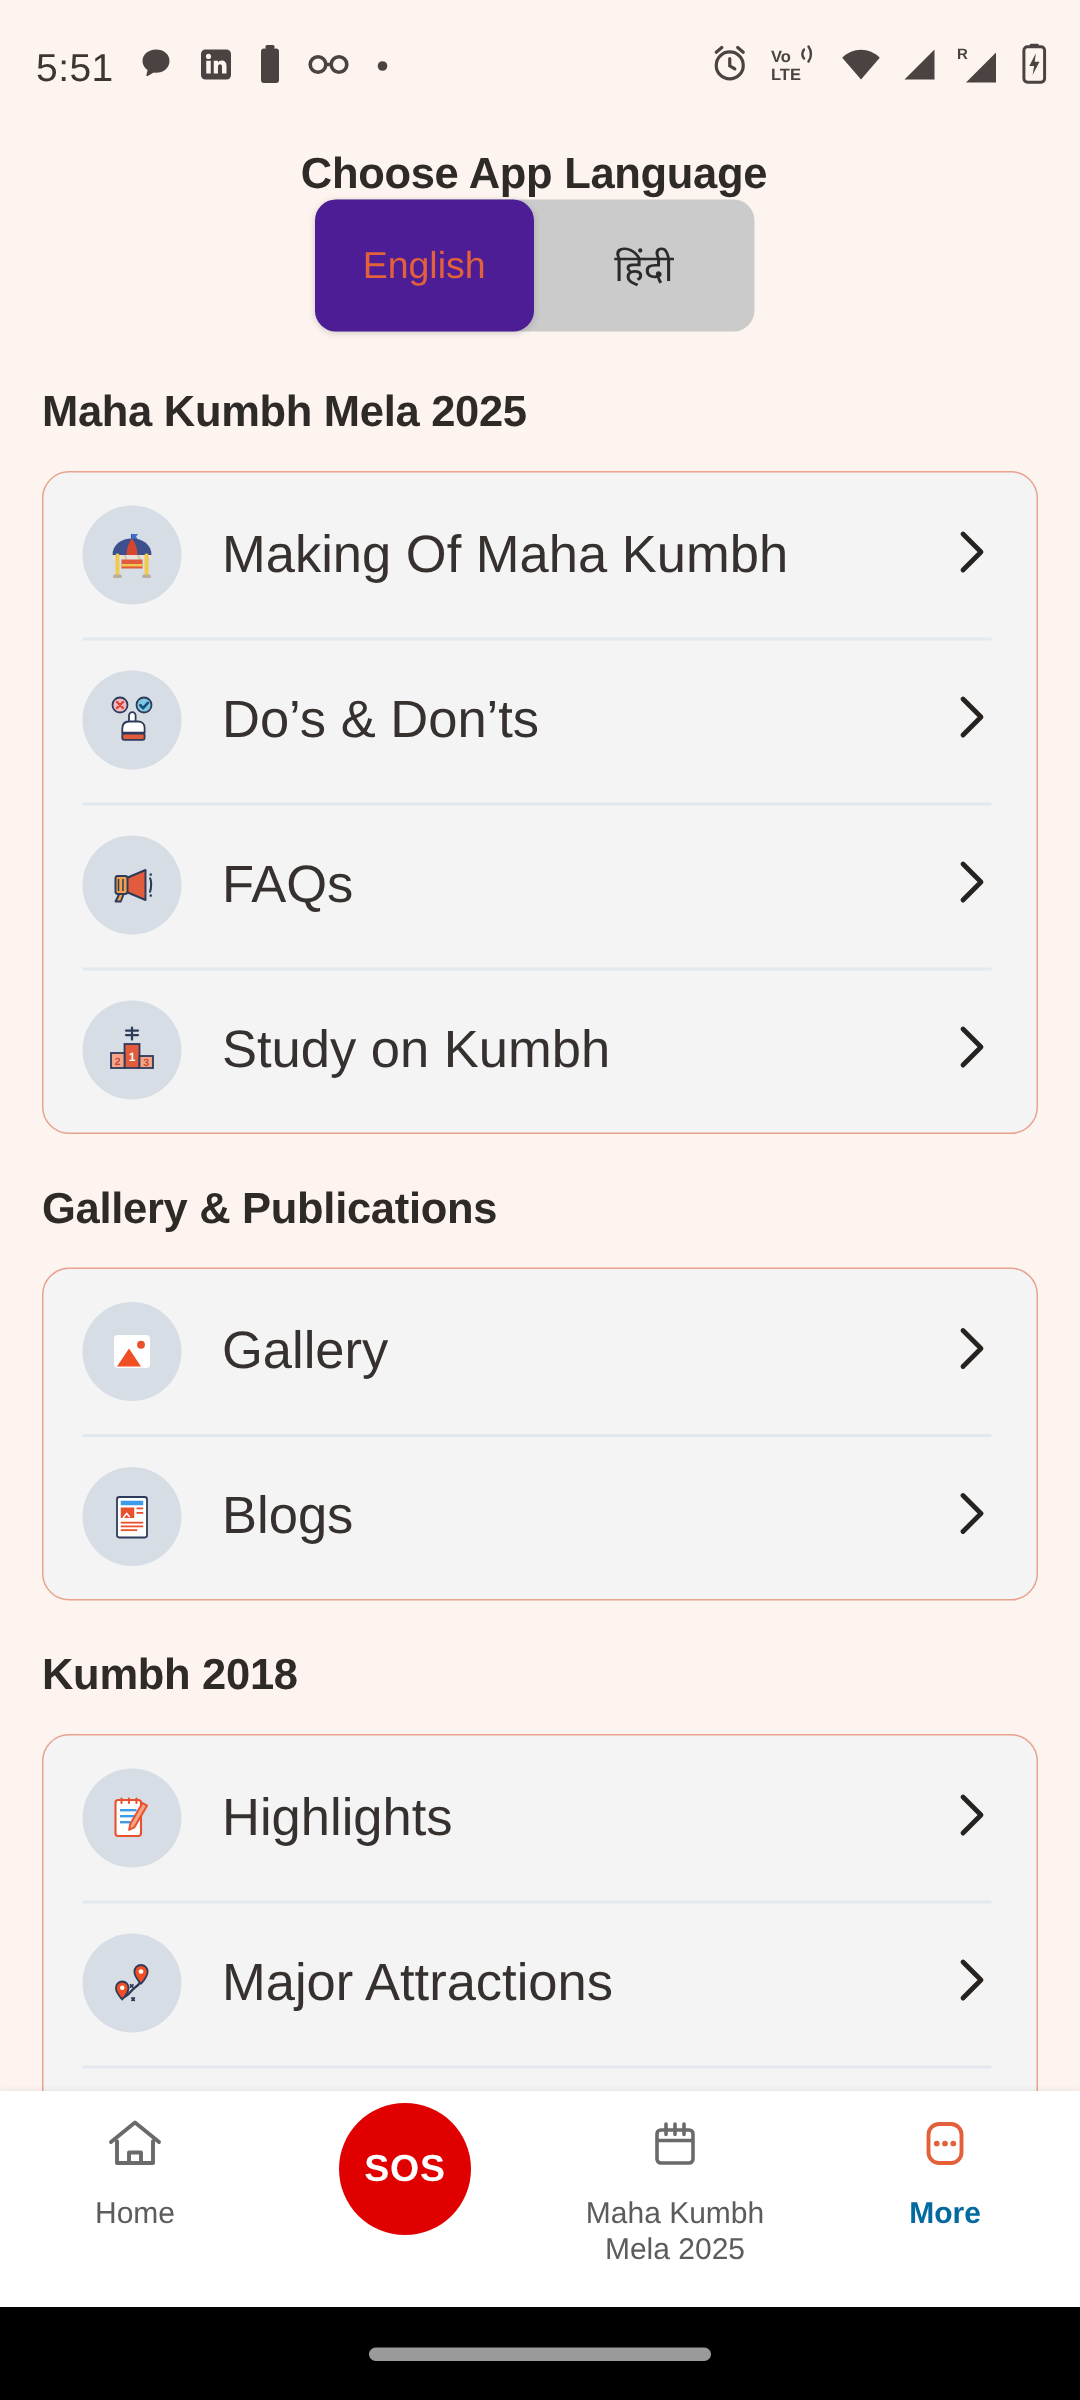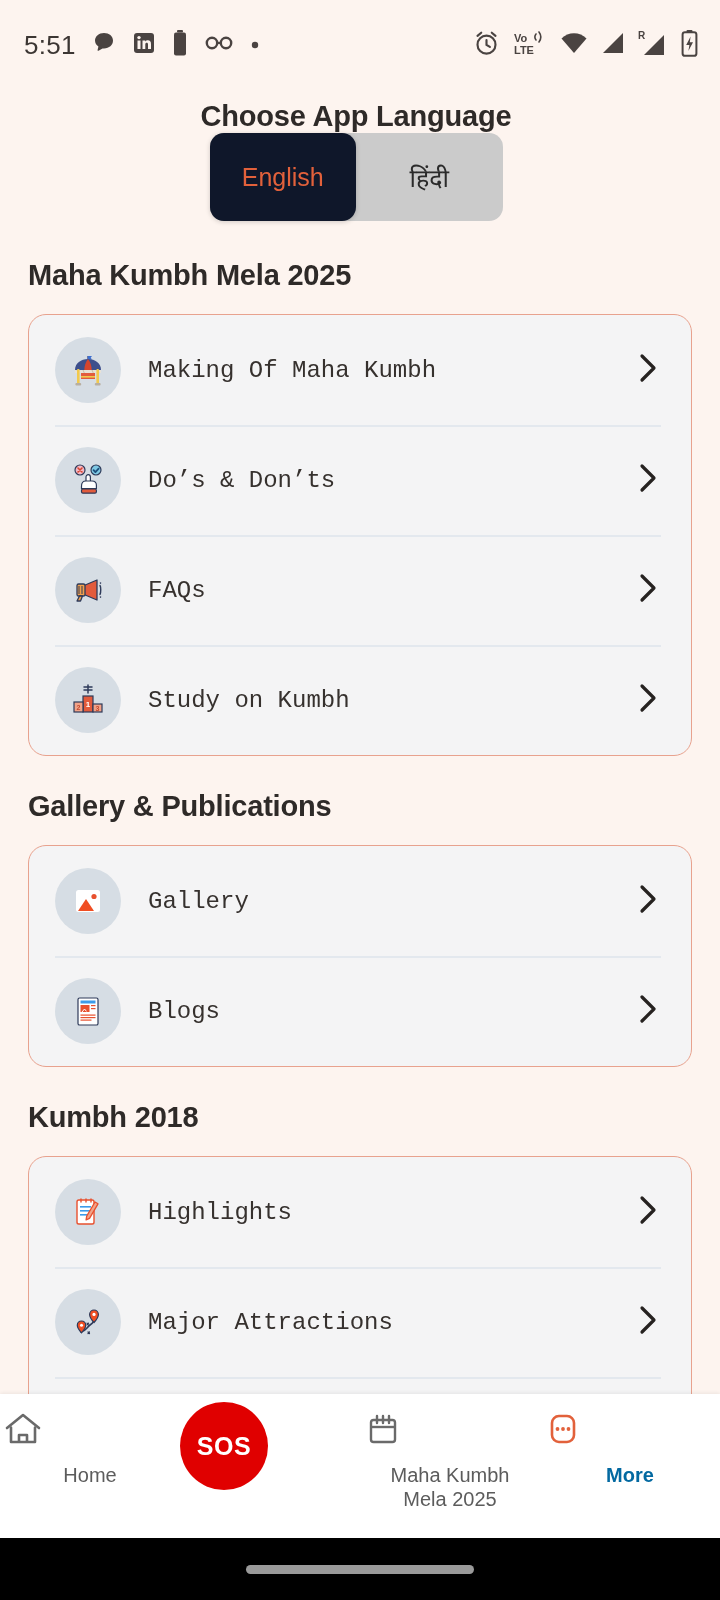--- a/index.html
+++ b/index.html
@@ -55,21 +55,21 @@
     display:flex;
     align-items:center;
     justify-content:center;
     font-size:25px;
     color:#2B2B2B;
     border-radius:14px;
     position:relative;
     z-index:2;
   }
   .lang-opt.active{
-    background:#0f172a;
+    background:#4c1d95;
     color:#E2613B;
     box-shadow:0 1px 5px rgba(0,0,0,.18);
     text-align:center;
   }
 
   
   .content{
     padding:0 28px;
     height:1200px;
     overflow:hidden;
@@ -107,42 +107,42 @@
     border-radius:50%;
     background:#D6DDE4;
     display:flex;
     align-items:center;
     justify-content:center;
     flex:0 0 auto;
   }
   .row-label{
     flex:1;
     margin-left:27px;
-    font-size:24px;
+    font-size:35px;
     color:#36312E;
-    font-family:Liberation Mono, monospace;
   }
   .chev{ flex:0 0 auto; margin-right:6px; }
 
   
   .bottomnav{
     position:absolute;
     left:0; right:0;
     bottom:62px;
     height:144px;
     background:#FFFFFF;
     display:flex;
     align-items:flex-start;
     padding-top:14px;
     box-shadow:0 -1px 4px rgba(0,0,0,.07);
   }
   .nav-item{
     flex:1;
     display:flex;
     flex-direction:column;
+    align-items:center;
     gap:7px;
   }
   .nav-label{
     font-size:20px;
     color:#5C5C5C;
     text-align:center;
     line-height:1.22;
   }
   .nav-item.active .nav-label{ color:#0369a1; font-weight:bold; }
   .sos{

